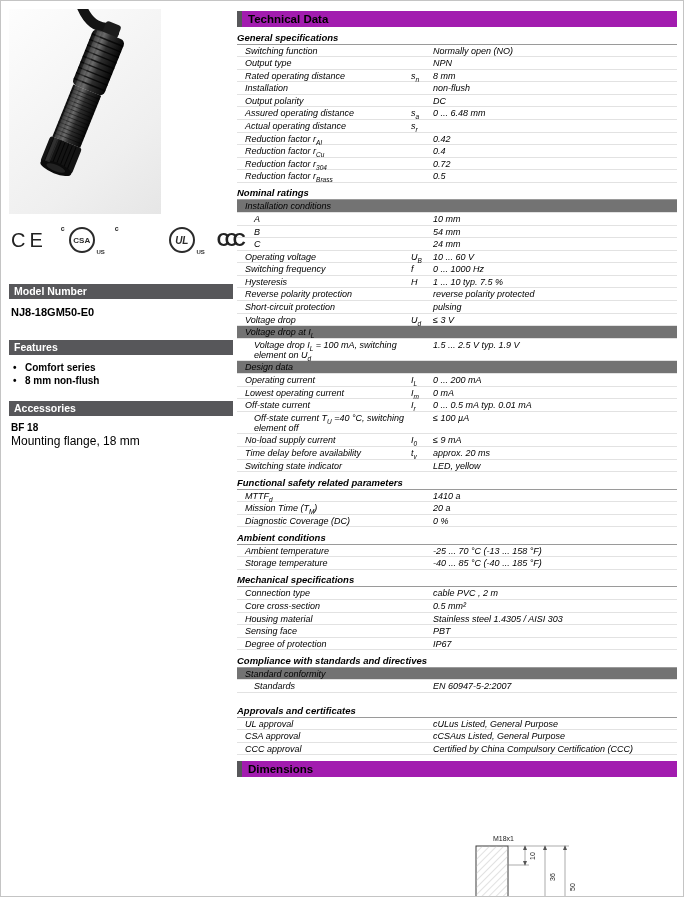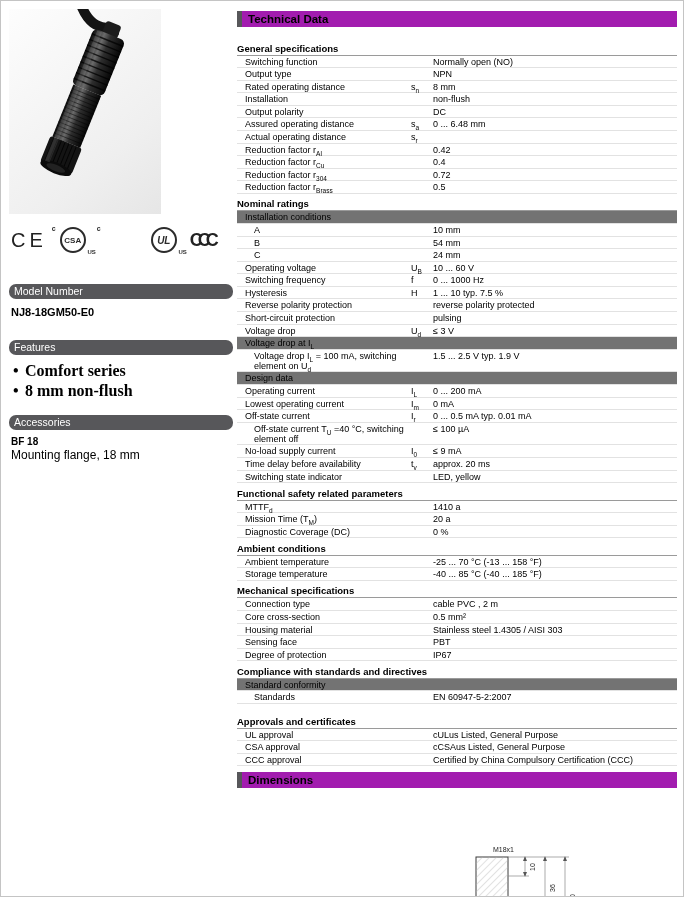--- a/index.html
+++ b/index.html
@@ -5,47 +5,47 @@
   * { margin:0; padding:0; box-sizing:border-box; }
   html,body { background:#fff; }
   .page {
     position:relative; width:684px; height:897px; margin:0 auto;
     background:#fff; border:1px solid #c4c4c4; overflow:hidden;
     font-family:"Liberation Sans", sans-serif; color:#000;
   }
   
   .left-col { position:absolute; left:8px; top:8px; width:224px; }
   .photo { width:152px; height:205px; background:linear-gradient(140deg,#fdfdfd 0%,#efefef 70%,#e6e6e6 100%); }
-  .logos { display:flex; align-items:center; gap:7px; margin:10px 0 0 2px; height:32px; }
+  .logos { display:flex; align-items:center; gap:16px; margin:10px 0 0 2px; height:32px; }
   .ce-text { font-size:20px; letter-spacing:4px; color:#222; }
   .mark-wrap { position:relative; display:inline-block; padding:0 6px; }
   .mark-circle { width:26px; height:26px; border:2px solid #2b2b2b; border-radius:50%;
     display:flex; align-items:center; justify-content:center;
     font-size:8px; font-weight:bold; color:#2b2b2b; }
   .mark-circle.ul-inner { font-style:italic; font-size:10px;margin-left:46px; }
   .mark-pre { position:absolute; left:-2px; top:-2px; font-size:7px; font-weight:bold; color:#2b2b2b; }
   .mark-suf { position:absolute; right:-4px; bottom:-2px; font-size:6px; font-weight:bold; color:#2b2b2b; }
   .ccc-text { font-size:18px; font-weight:bold; letter-spacing:-5px; color:#222; padding-right:6px; }
   .lbar { width:224px; height:15px; background:#57575a; color:#fff; font-size:10.5px;
-    font-weight:normal; line-height:15px; padding-left:5px;border-radius:7px; }
+    font-weight:bold; line-height:15px; padding-left:5px; }
   .lbar.model { margin-top:28px; }
   .lbar.features { margin-top:22px; }
   .lbar.accessories { margin-top:14px; }
   .model-number { font-size:11px; font-weight:bold; margin:7px 0 0 2px; }
   .features-list { list-style:none; margin:6px 0 0 4px; }
-  .features-list li { font-size:16px; font-weight:bold; padding:1px 0 1px 12px; position:relative;font-family:Liberation Serif, serif; }
+  .features-list li { font-size:10px; font-weight:bold; padding:1px 0 1px 12px; position:relative; }
   .features-list li::before { content:"•"; position:absolute; left:0; top:1px; }
   .acc-name { font-size:10px; font-weight:bold; margin:6px 0 0 2px; }
   .acc-desc { font-size:12px; margin:1px 0 0 2px; }
   
   .right-col { position:absolute; left:236px; top:10px; width:440px; }
   .sbar { height:16px; background:#a21caf; border-left:5px solid #57575a;
     font-weight:bold; font-size:11.5px; line-height:16px; padding-left:6px; }
   .sbar.dim-bar { margin-top:6px; }
-  #tech-table { margin-top:13px; }
+  #tech-table { margin-top:2px;font-style:italic; }
   .tsec { font-weight:bold; font-size:9.5px; border-bottom:1px solid #9a9a9a;
     padding:2.5px 0 1px; margin-top:2px; }
   .tsec.gap { margin-top:9px; }
   .trow { display:grid; grid-template-columns:174px 20px 1fr; font-size:9px;
     line-height:1.12; border-bottom:1px solid #e2e2e2; padding:1px 0 0.5px; align-items:start; }
   .trow .tlab { padding-left:8px; }
   .trow.ind1 .tlab { padding-left:17px; }
   .trow.group { background:#737373; }
   .tsym { font-size:9px; }
   .tval { padding-left:2px; }

